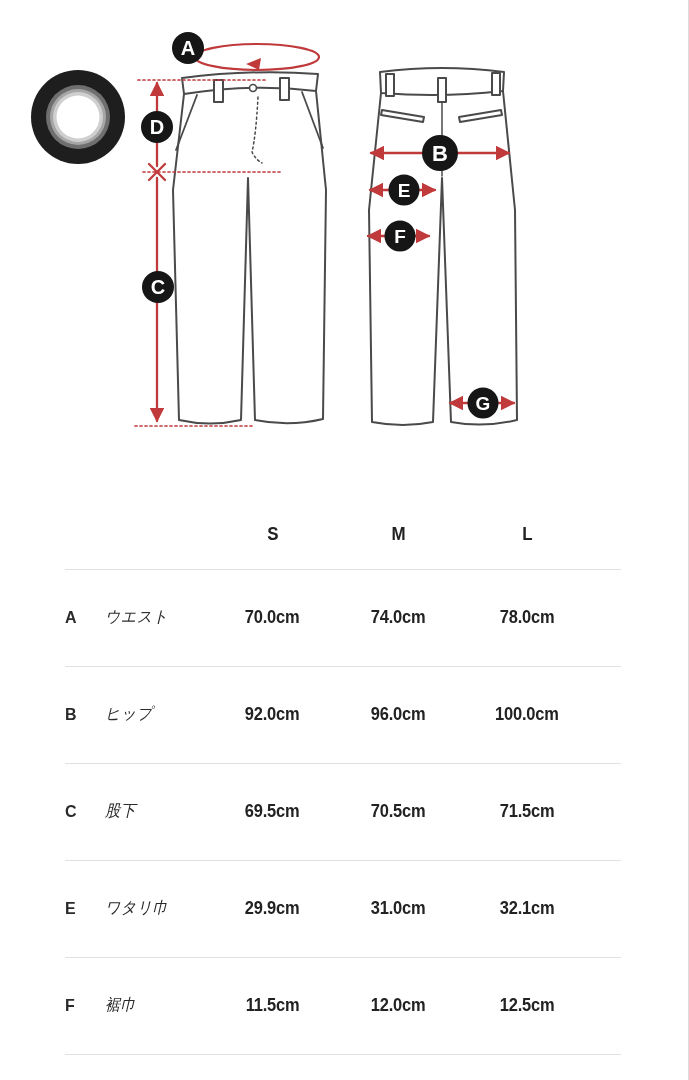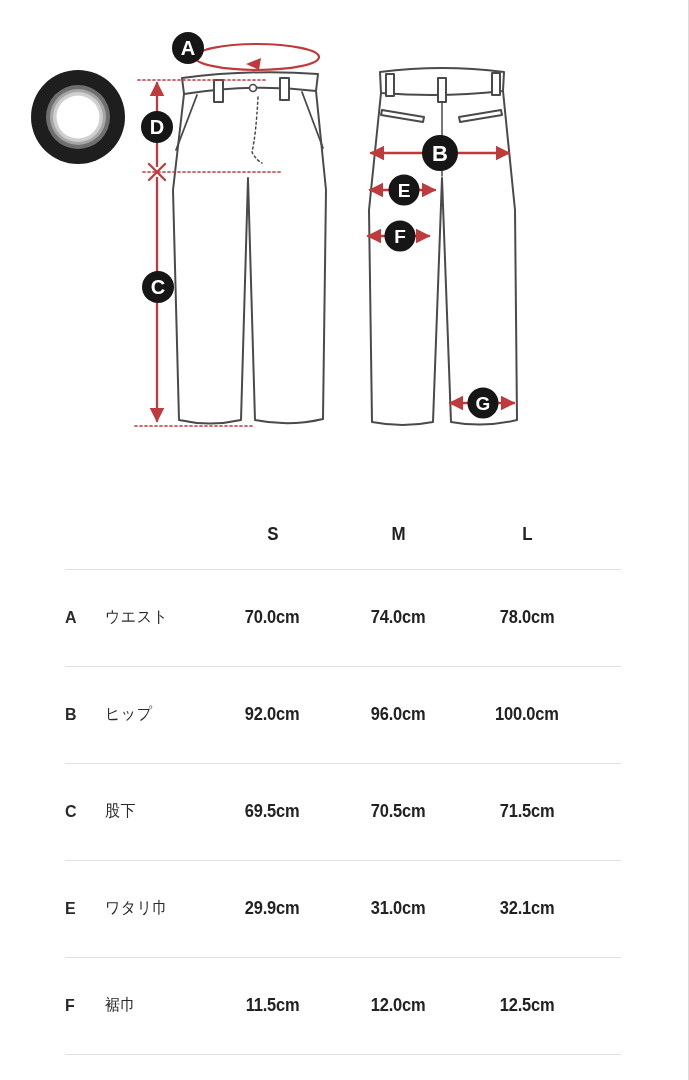--- a/index.html
+++ b/index.html
@@ -5,21 +5,21 @@
   html,body{margin:0;padding:0;background:#ffffff;}
   body{width:689px;height:1080px;font-family:"Liberation Sans","DejaVu Sans",sans-serif;color:#1f1f1f;}
   .stage{position:relative;width:689px;height:1080px;overflow:hidden;background:#fff;border-right:1px solid #dcdcdc;box-sizing:border-box;}
   .diagram{position:absolute;top:0;left:0;}
 
   .size-table{position:absolute;top:500px;left:65px;width:556px;border-collapse:collapse;table-layout:fixed;}
   .size-table th,.size-table td{padding:0;vertical-align:middle;}
   .size-table thead tr{height:69px;border-bottom:1.5px solid #e1e1e1;}
   .size-table tbody tr{height:97px;border-bottom:1.5px solid #e1e1e1;}
   .c-key{padding-left:13px;}
-  .c-name{padding-left:6px;}
+  .c-name{padding-left:6px;font-style:italic;}
   .t{display:inline-block;transform:scaleX(0.94);transform-origin:left center;letter-spacing:-0.2px;}
   .key-t{font-size:17px;font-weight:700;color:#2a2a2a;}
   .name-t{font-size:16px;font-weight:500;letter-spacing:0.5px;color:#2a2a2a;}
   .c-val{text-align:center;}
   .val-t{font-size:17.5px;font-weight:700;transform-origin:center;color:#222;}
   .head-t{font-size:18px;font-weight:700;transform-origin:center;color:#222;}
 </style>
 </head>
 <body>
 

